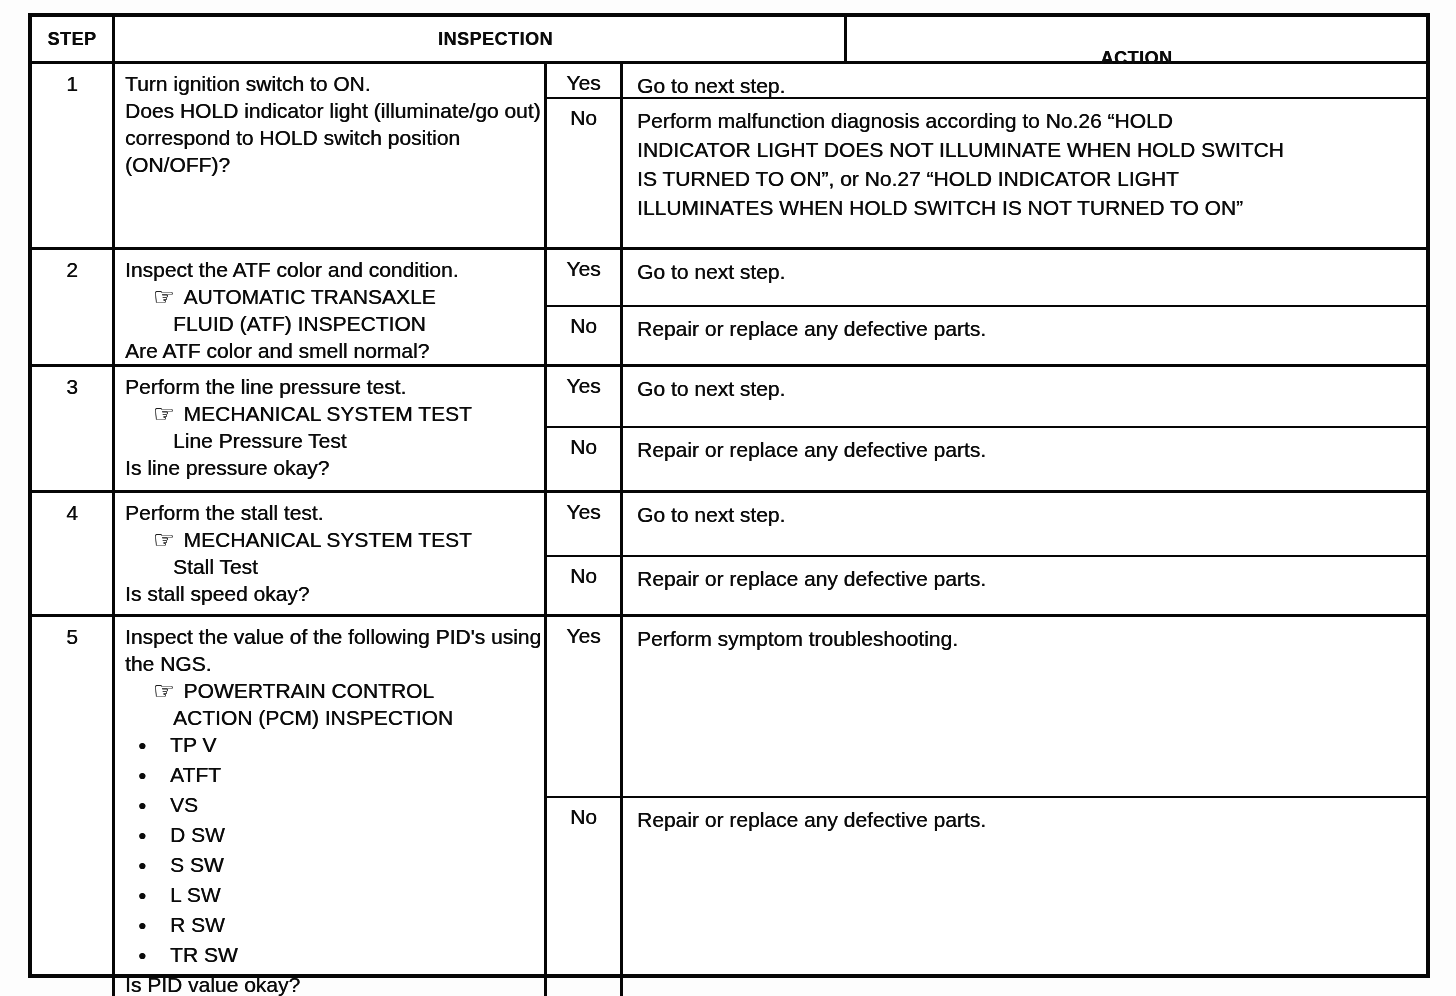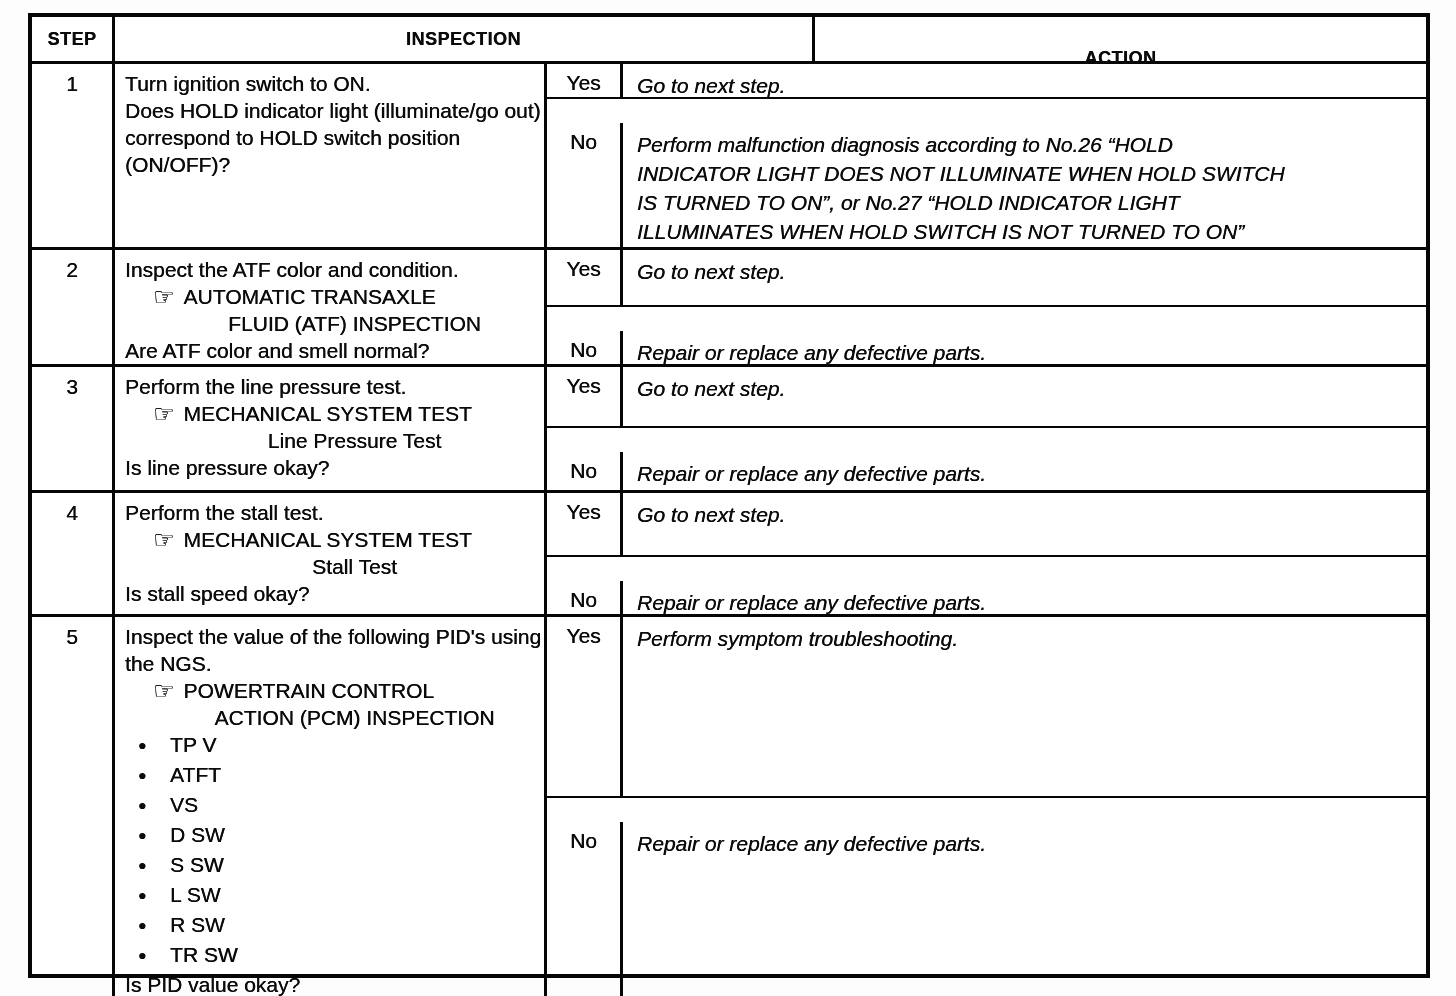--- a/index.html
+++ b/index.html
@@ -42,21 +42,21 @@
   }
   .hcell {
     display: flex;
     align-items: center;
     justify-content: center;
     font-weight: bold;
     font-size: 18px;
     letter-spacing: 0.5px;
   }
   .h-step { width: 83px; border-right: 3px solid #060606; }
-  .h-insp { width: 700px; border-right: 3px solid #060606; }
+  .h-insp { width: 700px; border-right: 3px solid #060606; margin-left: 32px; }
   .h-act  { flex: 1; margin-top: 38px; }
 
   
   .row {
     display: flex;
     flex: none;
     border-bottom: 3px solid #060606;
   }
   .r1 { height: 186px; }
   .r2 { height: 117px; }
@@ -77,21 +77,20 @@
     flex: none;
     border-right: 3px solid #060606;
     padding: 6px 8px 0 10px;
     font-size: 21px;
     line-height: 27px;
   }
   .c-branches {
     flex: 1;
     display: flex;
     flex-direction: column;
-    gap: 24px;
   }
   .branch { display: flex; flex: none; }
   .br-yes { border-bottom: 2px solid #060606; }
   .r1 .br-yes { height: 35px; }
   .r2 .br-yes { height: 57px; }
   .r3 .br-yes { height: 61px; }
   .r4 .br-yes { height: 64px; }
   .r5 .br-yes { height: 181px; }
   .br-no { flex: 1; }
 
@@ -102,26 +101,26 @@
     text-align: center;
     padding-top: 7px;
     font-size: 21px;
   }
   .b-act {
     flex: 1;
     padding: 7px 12px 0 14px;
     font-size: 21px;
     line-height: 29px;
   }
-  .b-act .wrap { max-width: 648px; font-style: italic; }
+  .b-act .wrap { max-width: 648px; }
 
   
   .ln  { white-space: nowrap; }
   .l1  { margin-left: 28px; }
-  .l2  { margin-left: 48px; text-align: center; }
+  .l2  { margin-left: 48px; }
   .hand {
     font-size: 24px;
     line-height: 20px;
     margin-right: 9px;
     position: relative;
     top: 1px;
   }
   .pid-line { display: flex; align-items: baseline; }
   .blt {
     font-size: 14px;

